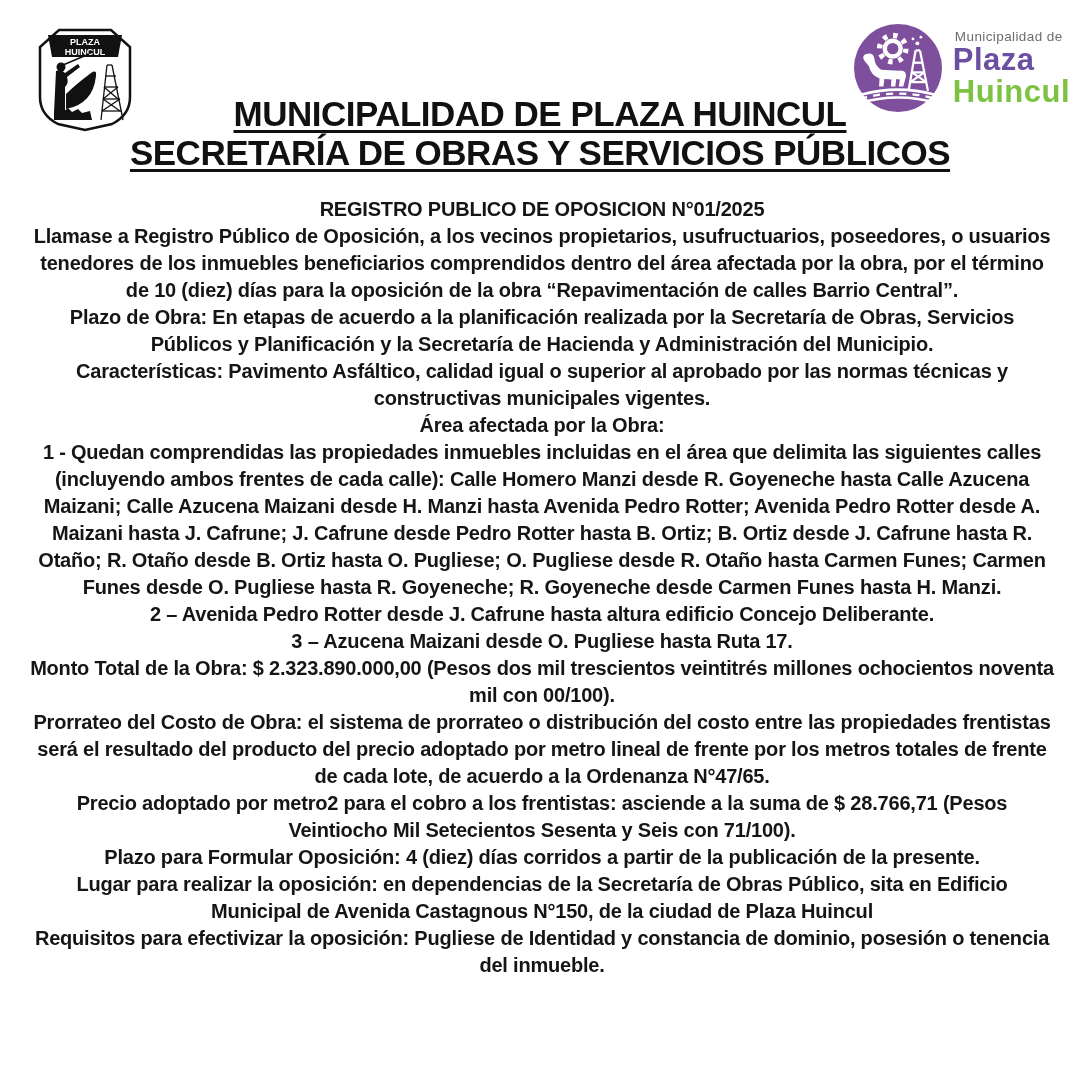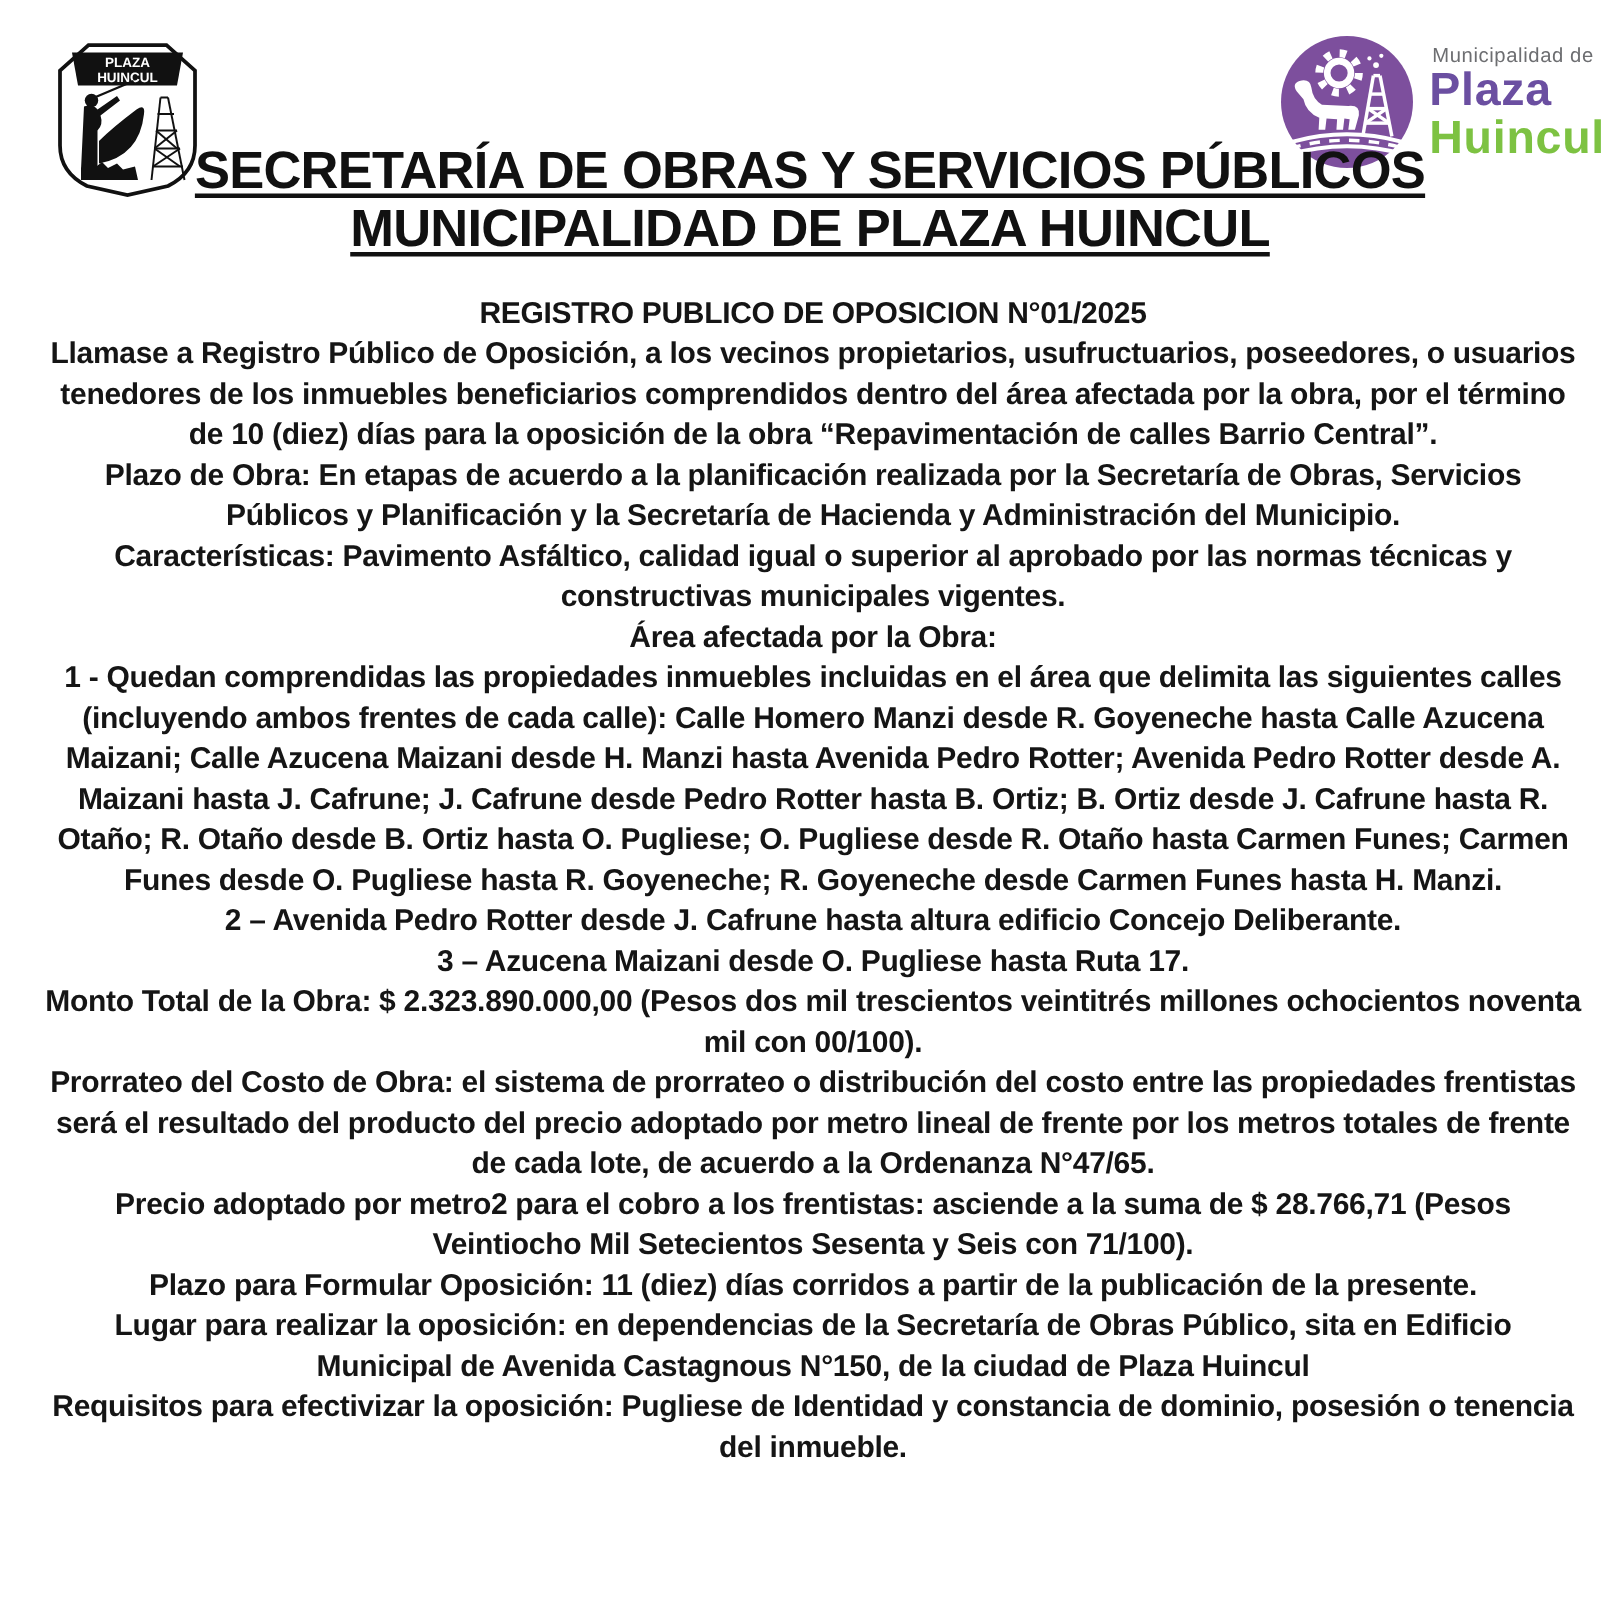--- a/index.html
+++ b/index.html
@@ -131,34 +131,34 @@
       </g>
     </svg>
     <div class="brand-text">
       <div class="brand-tagline">Municipalidad de</div>
       <div class="brand-name1">Plaza</div>
       <div class="brand-name2">Huincul</div>
     </div>
   </div>
 
   <div class="titles">
+    <h1 class="title-line">MUNICIPALIDAD DE PLAZA HUINCUL</h1>
     <h1 class="title-line">SECRETARÍA DE OBRAS Y SERVICIOS PÚBLICOS</h1>
-    <h1 class="title-line">MUNICIPALIDAD DE PLAZA HUINCUL</h1>
   </div>
 
   <div class="notice">
     <p>REGISTRO PUBLICO DE OPOSICION N°01/2025</p>
     <p>Llamase a Registro Público de Oposición, a los vecinos propietarios, usufructuarios, poseedores, o usuarios tenedores de los inmuebles beneficiarios comprendidos dentro del área afectada por la obra, por el término de 10 (diez) días para la oposición de la obra “Repavimentación de calles Barrio Central”.</p>
     <p>Plazo de Obra: En etapas de acuerdo a la planificación realizada por la Secretaría de Obras, Servicios Públicos y Planificación y la Secretaría de Hacienda y Administración del Municipio.</p>
     <p>Características: Pavimento Asfáltico, calidad igual o superior al aprobado por las normas técnicas y constructivas municipales vigentes.</p>
     <p>Área afectada por la Obra:</p>
     <p>1 - Quedan comprendidas las propiedades inmuebles incluidas en el área que delimita las siguientes calles (incluyendo ambos frentes de cada calle): Calle Homero Manzi desde R. Goyeneche hasta Calle Azucena Maizani; Calle Azucena Maizani desde H. Manzi hasta Avenida Pedro Rotter; Avenida Pedro Rotter desde A. Maizani hasta J. Cafrune; J. Cafrune desde Pedro Rotter hasta B. Ortiz; B. Ortiz desde J. Cafrune hasta R. Otaño; R. Otaño desde B. Ortiz hasta O. Pugliese; O. Pugliese desde R. Otaño hasta Carmen Funes; Carmen Funes desde O. Pugliese hasta R. Goyeneche; R. Goyeneche desde Carmen Funes hasta H. Manzi.</p>
     <p>2 – Avenida Pedro Rotter desde J. Cafrune hasta altura edificio Concejo Deliberante.</p>
     <p>3 – Azucena Maizani desde O. Pugliese hasta Ruta 17.</p>
     <p>Monto Total de la Obra: $ 2.323.890.000,00 (Pesos dos mil trescientos veintitrés millones ochocientos noventa mil con 00/100).</p>
     <p>Prorrateo del Costo de Obra: el sistema de prorrateo o distribución del costo entre las propiedades frentistas será el resultado del producto del precio adoptado por metro lineal de frente por los metros totales de frente de cada lote, de acuerdo a la Ordenanza N°47/65.</p>
     <p>Precio adoptado por metro2 para el cobro a los frentistas: asciende a la suma de $ 28.766,71 (Pesos Veintiocho Mil Setecientos Sesenta y Seis con 71/100).</p>
-    <p>Plazo para Formular Oposición: 11 (diez) días corridos a partir de la publicación de la presente.</p>
+    <p>Plazo para Formular Oposición: 4 (diez) días corridos a partir de la publicación de la presente.</p>
     <p>Lugar para realizar la oposición: en dependencias de la Secretaría de Obras Público, sita en Edificio Municipal de Avenida Castagnous N°150, de la ciudad de Plaza Huincul</p>
     <p>Requisitos para efectivizar la oposición: Pugliese de Identidad y constancia de dominio, posesión o tenencia del inmueble.</p>
   </div>
 
 </div>
 
 </body></html>

